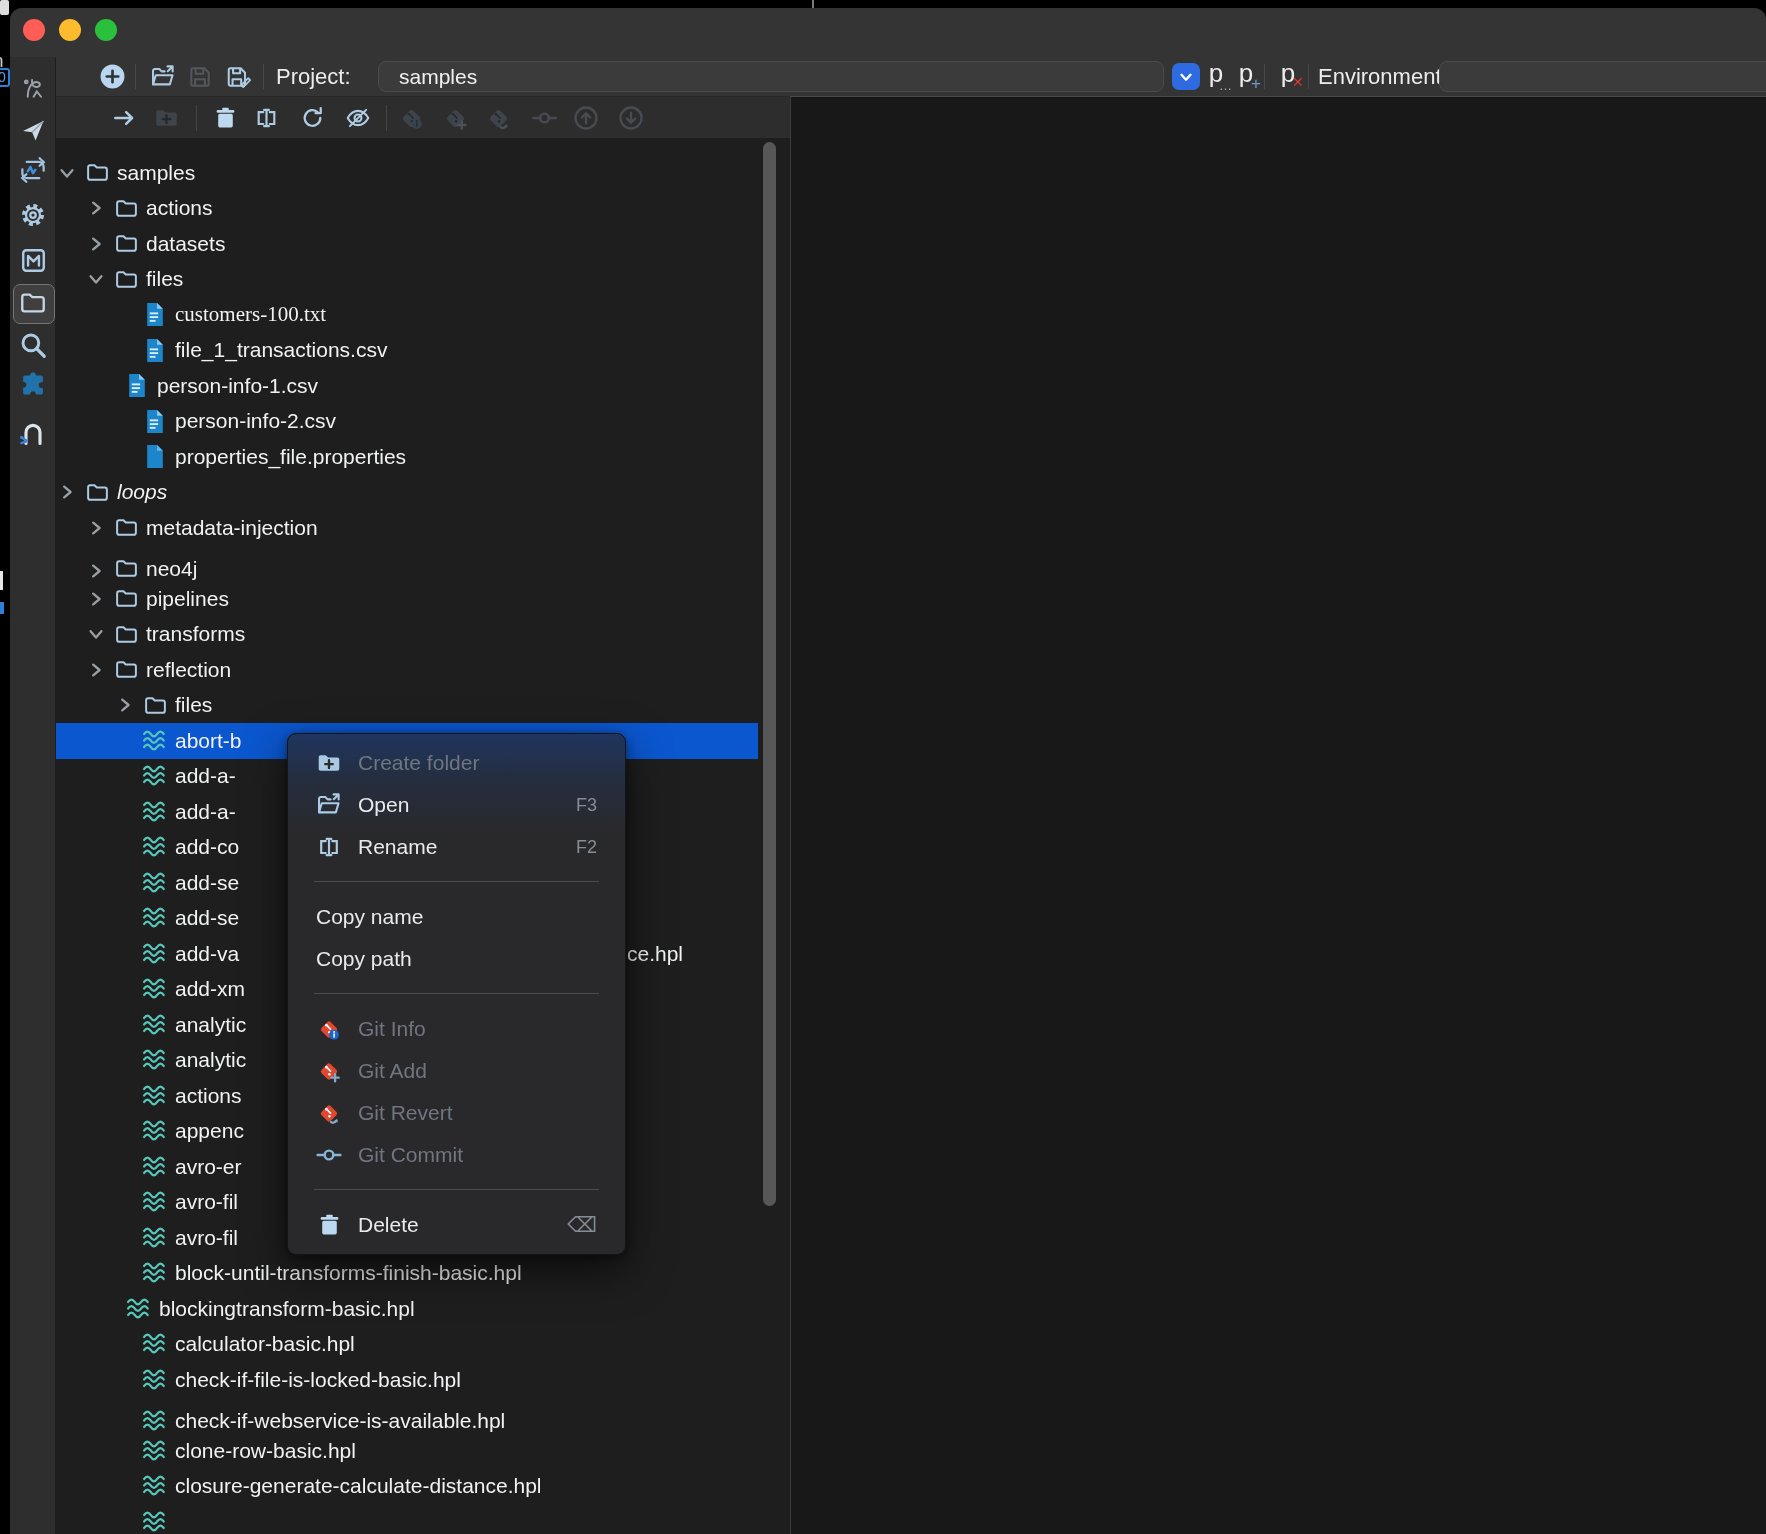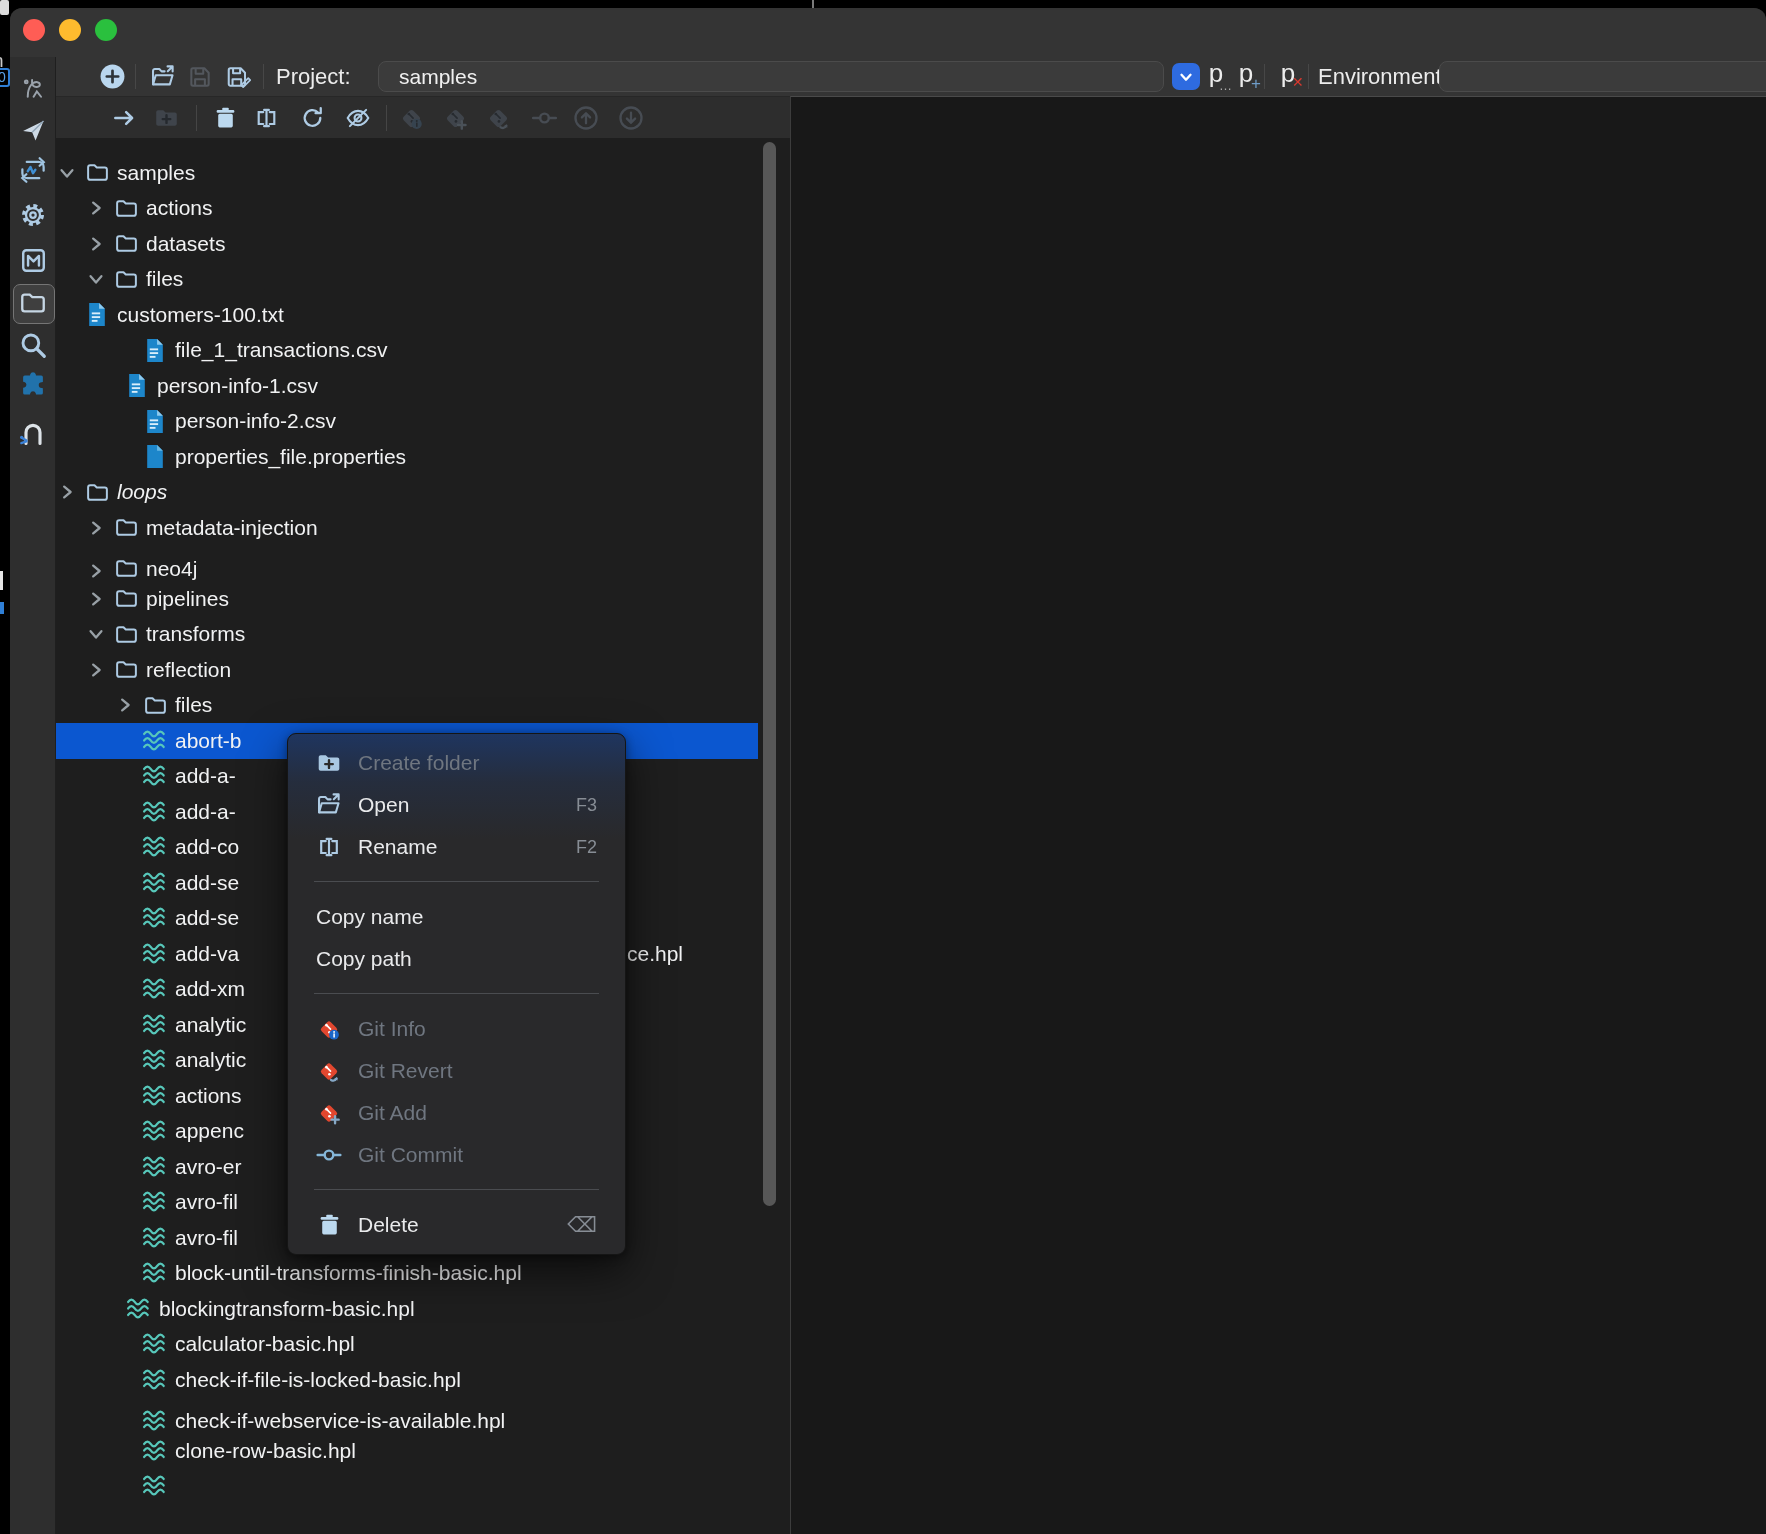--- a/index.html
+++ b/index.html
@@ -387,21 +387,21 @@
               <path d="M4.6 7.2 L10 13.6 L15.4 7.2" fill="none" stroke="#98a0a6" stroke-width="2.3" stroke-linecap="round" stroke-linejoin="round"></path>
             </svg>
           </span>
           <span class="ticon">
             <svg width="25" height="25" viewBox="0 0 24 24">
               <path d="M3 7 C3 5.9 3.9 5 5 5 H9.1 L11.3 7.2 H19 C20.1 7.2 21 8.1 21 9.2 V17 C21 18.1 20.1 19 19 19 H5 C3.9 19 3 18.1 3 17 Z" fill="none" stroke="#aecbe4" stroke-width="1.9" stroke-linejoin="round"></path>
             </svg>
           </span>
           <span>files</span>
         </div>
-        <div class="trow" style="">
+        <div class="trow" style="padding-left: 58px; font-family: Liberation Serif, serif;">
           <span class="chev"></span>
           <span class="ticon">
             <svg width="22" height="25" viewBox="0 0 20 24">
               <path d="M2.5 1 H12 L17.5 6.5 V23 H2.5 Z" fill="#1d86ca"></path>
               <path d="M12 1 L17.5 6.5 H12 Z" fill="#8ecaee"></path>
               <rect x="5" y="10" width="8" height="1.8" fill="#d9eefb"></rect>
               <rect x="5" y="13.6" width="8" height="1.8" fill="#d9eefb"></rect>
               <rect x="5" y="17.2" width="5.5" height="1.8" fill="#d9eefb"></rect>
             </svg>
           </span>
@@ -812,20 +812,33 @@
           <span class="ticon">
             <svg width="26" height="24" viewBox="0 0 24 22">
               <g fill="none" stroke="#57c7ba" stroke-width="2.1" stroke-linecap="round">
                 <path d="M2 4.5 c2-3 4-3 6 0 c2 3 4 3 6 0 c2-3 4-3 6 0"></path>
                 <path d="M2 10.5 c2-3 4-3 6 0 c2 3 4 3 6 0 c2-3 4-3 6 0"></path>
                 <path d="M2 16.5 c2-3 4-3 6 0 c2 3 4 3 6 0 c2-3 4-3 6 0"></path>
               </g>
             </svg>
           </span>
           <span>clone-row-basic.hpl</span>
+        </div>
+        <div class="trow" style="padding-left: 58px;">
+          <span class="chev"></span>
+          <span class="ticon">
+            <svg width="26" height="24" viewBox="0 0 24 22">
+              <g fill="none" stroke="#57c7ba" stroke-width="2.1" stroke-linecap="round">
+                <path d="M2 4.5 c2-3 4-3 6 0 c2 3 4 3 6 0 c2-3 4-3 6 0"></path>
+                <path d="M2 10.5 c2-3 4-3 6 0 c2 3 4 3 6 0 c2-3 4-3 6 0"></path>
+                <path d="M2 16.5 c2-3 4-3 6 0 c2 3 4 3 6 0 c2-3 4-3 6 0"></path>
+              </g>
+            </svg>
+          </span>
+          <span>closure-generate-calculate-distance.hpl</span>
         </div>
         <div class="trow" style="padding-left: 58px;">
           <span class="chev"></span>
           <span class="ticon">
             <svg width="26" height="24" viewBox="0 0 24 22">
               <g fill="none" stroke="#57c7ba" stroke-width="2.1" stroke-linecap="round">
                 <path d="M2 4.5 c2-3 4-3 6 0 c2 3 4 3 6 0 c2-3 4-3 6 0"></path>
                 <path d="M2 10.5 c2-3 4-3 6 0 c2 3 4 3 6 0 c2-3 4-3 6 0"></path>
                 <path d="M2 16.5 c2-3 4-3 6 0 c2 3 4 3 6 0 c2-3 4-3 6 0"></path>
               </g>
@@ -902,37 +915,37 @@
       </span>
       <span>Git Info</span>
     </div>
     <div class="mitem dis">
       <span class="micon">
         <svg width="27" height="27" viewBox="0 0 24 24">
           <rect x="6" y="6" width="12" height="12" rx="2.4" transform="rotate(45 12 12)" fill="#e2472f"></rect>
           <path d="M10 8.2 l3.4 3.4" stroke="#fff" stroke-width="1.5" stroke-linecap="round"></path>
           <circle cx="9.6" cy="8" r="1.2" fill="#fff"></circle>
           <circle cx="12.4" cy="14.6" r="1.2" fill="#fff"></circle>
-          <path d="M13.8 19.8 q3.3 1.8 5.3-1.4" fill="none" stroke="#86a8c6" stroke-width="2" stroke-linecap="round"></path>
-          <path d="M20 20.2 l-.7-2.8 -2.6 1.2 Z" fill="#86a8c6"></path>
+          <path d="M17.6 14.4 V21 M14.3 17.7 H20.9" stroke="#86a8c6" stroke-width="2.2" stroke-linecap="round"></path>
         </svg>
       </span>
-      <span>Git Revert</span>
+      <span>Git Add</span>
     </div>
     <div class="mitem dis">
       <span class="micon">
         <svg width="27" height="27" viewBox="0 0 24 24">
           <rect x="6" y="6" width="12" height="12" rx="2.4" transform="rotate(45 12 12)" fill="#e2472f"></rect>
           <path d="M10 8.2 l3.4 3.4" stroke="#fff" stroke-width="1.5" stroke-linecap="round"></path>
           <circle cx="9.6" cy="8" r="1.2" fill="#fff"></circle>
           <circle cx="12.4" cy="14.6" r="1.2" fill="#fff"></circle>
-          <path d="M17.6 14.4 V21 M14.3 17.7 H20.9" stroke="#86a8c6" stroke-width="2.2" stroke-linecap="round"></path>
+          <path d="M13.8 19.8 q3.3 1.8 5.3-1.4" fill="none" stroke="#86a8c6" stroke-width="2" stroke-linecap="round"></path>
+          <path d="M20 20.2 l-.7-2.8 -2.6 1.2 Z" fill="#86a8c6"></path>
         </svg>
       </span>
-      <span>Git Add</span>
+      <span>Git Revert</span>
     </div>
     <div class="mitem dis">
       <span class="micon">
         <svg width="27" height="26" viewBox="0 0 24 24">
           <circle cx="12" cy="12" r="4" fill="none" stroke="#85b7d9" stroke-width="2.2"></circle>
           <path d="M1.5 12 H8 M16 12 H22.5" stroke="#85b7d9" stroke-width="2.2" stroke-linecap="round"></path>
         </svg>
       </span>
       <span>Git Commit</span>
     </div>

